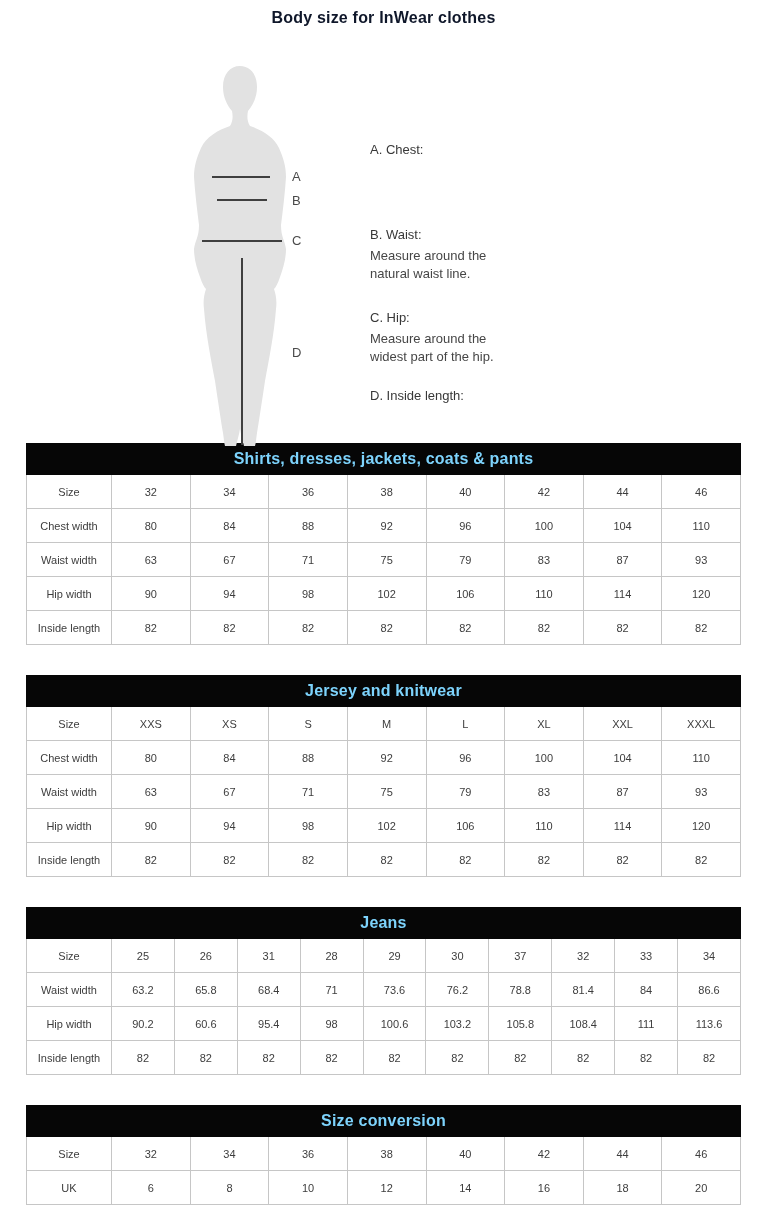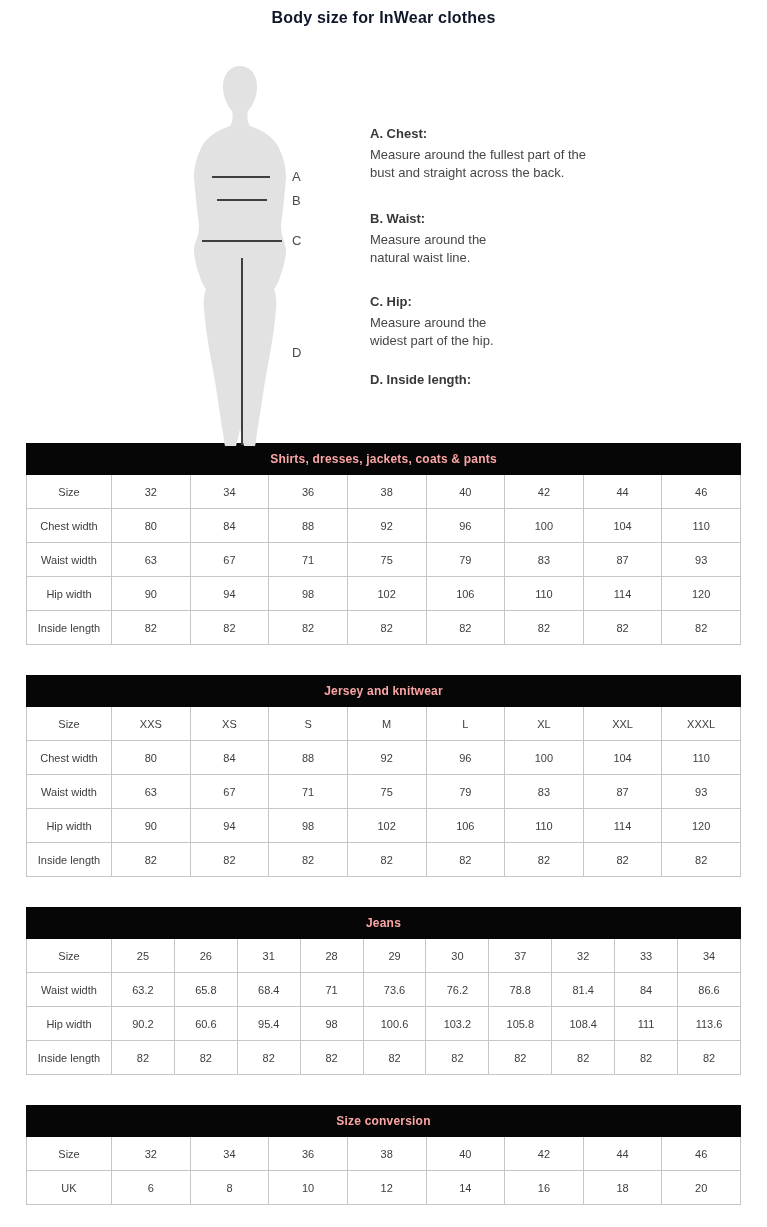--- a/index.html
+++ b/index.html
@@ -27,35 +27,35 @@
   .silhouette-svg .body-fill{fill:var(--silhouette-fill,#e2e2e2);}
   .silhouette-svg .mline{stroke:var(--measure-line,#3f3f3f);stroke-width:2;}
   .measure-label{
     position:absolute;font-size:13px;color:#4a4a4a;line-height:15px;
   }
   .label-a{left:292px;top:141px}
   .label-b{left:292px;top:165px}
   .label-c{left:292px;top:205px}
   .label-d{left:292px;top:317px}
   .desc-block{position:absolute;left:370px;width:300px;}
-  .desc-block h3{margin:0 0 4px;font-size:13px;line-height:16px;font-weight:bold;color:#383838;}
+  .desc-block h3{margin:16px 0 4px;font-size:13px;line-height:16px;font-weight:normal;color:#383838;}
   .desc-block p{margin:0;font-size:13px;line-height:17.5px;white-space:pre-line;color:#464646;}
   .desc-0{top:98px}
   .desc-1{top:183px}
   .desc-2{top:266px}
   .desc-3{top:344px}
   
   .tables{margin-top:9px;}
   table.size-table{
     width:715px;margin:0 auto 30px;border-collapse:collapse;table-layout:fixed;
   }
   .size-table th.tbl-title{
     background:var(--table-header-bg,#060606);
     border:1px solid var(--table-header-bg,#060606);
-    color:#fca5a5;font-size:12px;font-weight:bold;height:31px;
+    color:#7dd3fc;font-size:16px;font-weight:bold;height:31px;
     text-align:center;letter-spacing:.2px;
   }
   .size-table col.label-col{width:85px;}
   .size-table td{
     border:1px solid var(--table-border,#c6c6c6);
     height:34px;padding:0;text-align:center;vertical-align:middle;
     font-size:11px;color:#3d3d3d;
   }
 </style>
 </head>
@@ -106,22 +106,20 @@
   </svg>
 
   <span class="measure-label label-a">A</span>
   <span class="measure-label label-b">B</span>
   <span class="measure-label label-c">C</span>
   <span class="measure-label label-d">D</span>
 
   <div>
   <div class="desc-block desc-0">
     <h3>A. Chest:</h3>
-    <p>Measure around the fullest part of the
-bust and straight across the back.</p>
   </div>
 
   <div class="desc-block desc-1">
     <h3>B. Waist:</h3>
     <p>Measure around the
 natural waist line.</p>
   </div>
 
   <div class="desc-block desc-2">
     <h3>C. Hip:</h3>

